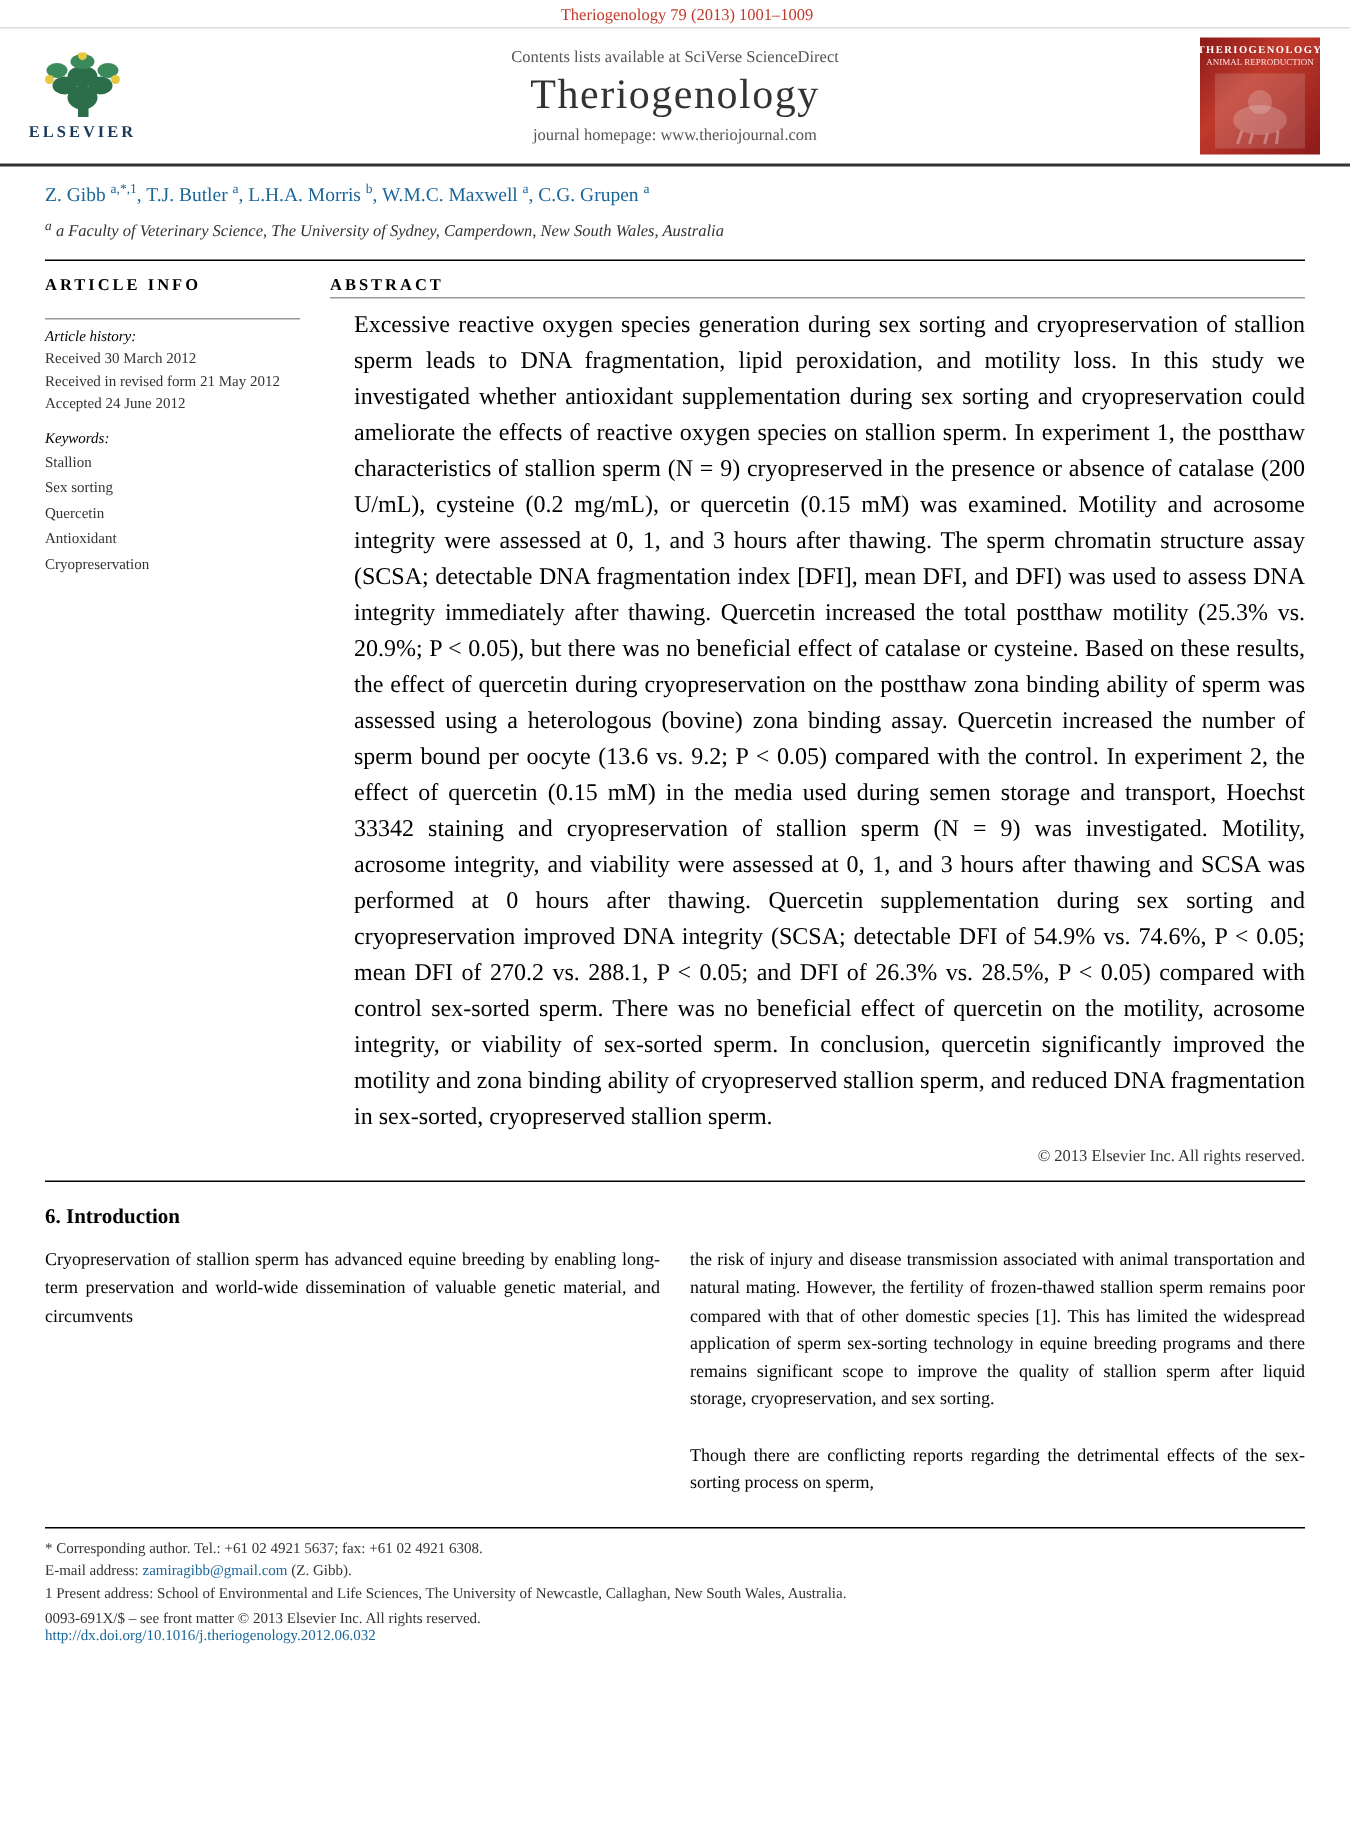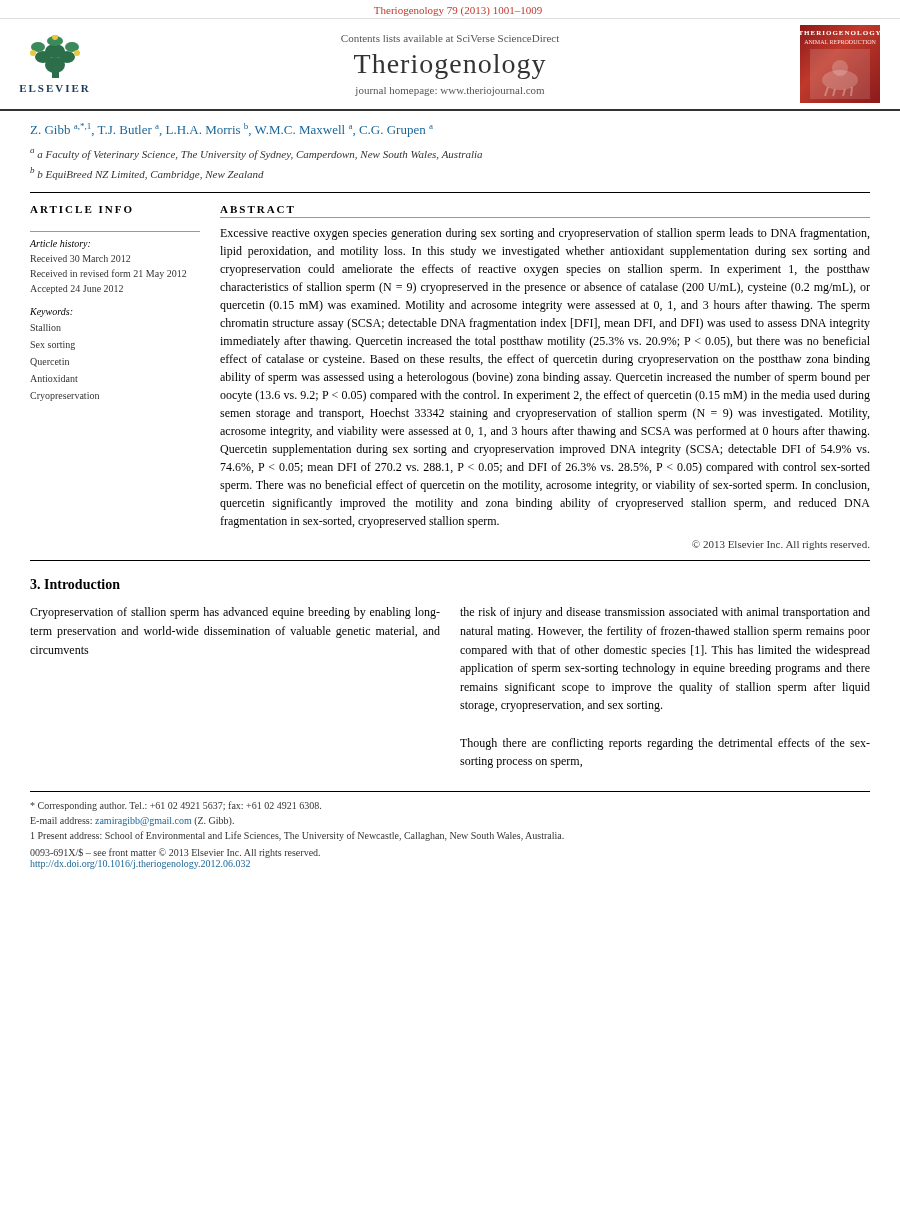--- a/index.html
+++ b/index.html
@@ -213,24 +213,25 @@
       font-size: 11px;
       font-weight: bold;
       letter-spacing: 2px;
       text-transform: uppercase;
       color: #000;
       margin-bottom: 6px;
       border-bottom: 1px solid #999;
       padding-bottom: 2px;
     }
     .abstract-text {
-      font-size: 12px;
+      font-size: 16px;
       line-height: 1.5;
       color: #000;
       text-align: justify;
+      margin-left: 16px;
     }
 
     .copyright-line {
       font-size: 11px;
       color: #333;
       text-align: right;
       margin-top: 8px;
     }
 
     
@@ -350,23 +351,20 @@
 
   <div class="authors">
     <span>
       Z. Gibb <sup>a,*,1</sup>, T.J. Butler <sup>a</sup>, L.H.A. Morris <sup>b</sup>, W.M.C. Maxwell <sup>a</sup>, C.G. Grupen <sup>a</sup>
     </span>
   </div>
 
   <div class="affiliations">
     <sup>a</sup> <span>a Faculty of Veterinary Science, The University of Sydney, Camperdown, New South Wales, Australia</span>
   </div>
-  <div class="affiliations">
-    <sup>b</sup> <span>b EquiBreed NZ Limited, Cambridge, New Zealand</span>
-  </div>
 
   <hr class="divider">
 
   <div class="two-col">
 
     <div class="left-col">
       <div class="section-header">ARTICLE INFO</div>
 
       <div class="article-info-block">
         <div class="info-label">Article history:</div>
@@ -388,21 +386,21 @@
     <div class="right-col">
       <div class="abstract-header">ABSTRACT</div>
       <div class="abstract-text">Excessive reactive oxygen species generation during sex sorting and cryopreservation of stallion sperm leads to DNA fragmentation, lipid peroxidation, and motility loss. In this study we investigated whether antioxidant supplementation during sex sorting and cryopreservation could ameliorate the effects of reactive oxygen species on stallion sperm. In experiment 1, the postthaw characteristics of stallion sperm (N = 9) cryopreserved in the presence or absence of catalase (200 U/mL), cysteine (0.2 mg/mL), or quercetin (0.15 mM) was examined. Motility and acrosome integrity were assessed at 0, 1, and 3 hours after thawing. The sperm chromatin structure assay (SCSA; detectable DNA fragmentation index [DFI], mean DFI, and DFI) was used to assess DNA integrity immediately after thawing. Quercetin increased the total postthaw motility (25.3% vs. 20.9%; P &lt; 0.05), but there was no beneficial effect of catalase or cysteine. Based on these results, the effect of quercetin during cryopreservation on the postthaw zona binding ability of sperm was assessed using a heterologous (bovine) zona binding assay. Quercetin increased the number of sperm bound per oocyte (13.6 vs. 9.2; P &lt; 0.05) compared with the control. In experiment 2, the effect of quercetin (0.15 mM) in the media used during semen storage and transport, Hoechst 33342 staining and cryopreservation of stallion sperm (N = 9) was investigated. Motility, acrosome integrity, and viability were assessed at 0, 1, and 3 hours after thawing and SCSA was performed at 0 hours after thawing. Quercetin supplementation during sex sorting and cryopreservation improved DNA integrity (SCSA; detectable DFI of 54.9% vs. 74.6%, P &lt; 0.05; mean DFI of 270.2 vs. 288.1, P &lt; 0.05; and DFI of 26.3% vs. 28.5%, P &lt; 0.05) compared with control sex-sorted sperm. There was no beneficial effect of quercetin on the motility, acrosome integrity, or viability of sex-sorted sperm. In conclusion, quercetin significantly improved the motility and zona binding ability of cryopreserved stallion sperm, and reduced DNA fragmentation in sex-sorted, cryopreserved stallion sperm.</div>
       <div class="copyright-line">© 2013 Elsevier Inc. All rights reserved.</div>
     </div>
   </div>
 
   <hr class="divider">
 
   <div class="body-section">
-    <div class="body-section-title">3. Introduction</div>
+    <div class="body-section-title">6. Introduction</div>
 
     <div class="body-two-col">
       <div class="body-left">
         <div class="body-text">Cryopreservation of stallion sperm has advanced equine breeding by enabling long-term preservation and world-wide dissemination of valuable genetic material, and circumvents</div>
       </div>
       <div class="body-right">
         <div class="body-text">the risk of injury and disease transmission associated with animal transportation and natural mating. However, the fertility of frozen-thawed stallion sperm remains poor compared with that of other domestic species [1]. This has limited the widespread application of sperm sex-sorting technology in equine breeding programs and there remains significant scope to improve the quality of stallion sperm after liquid storage, cryopreservation, and sex sorting.<br><br>Though there are conflicting reports regarding the detrimental effects of the sex-sorting process on sperm,</div>
       </div>
     </div>
   </div>

